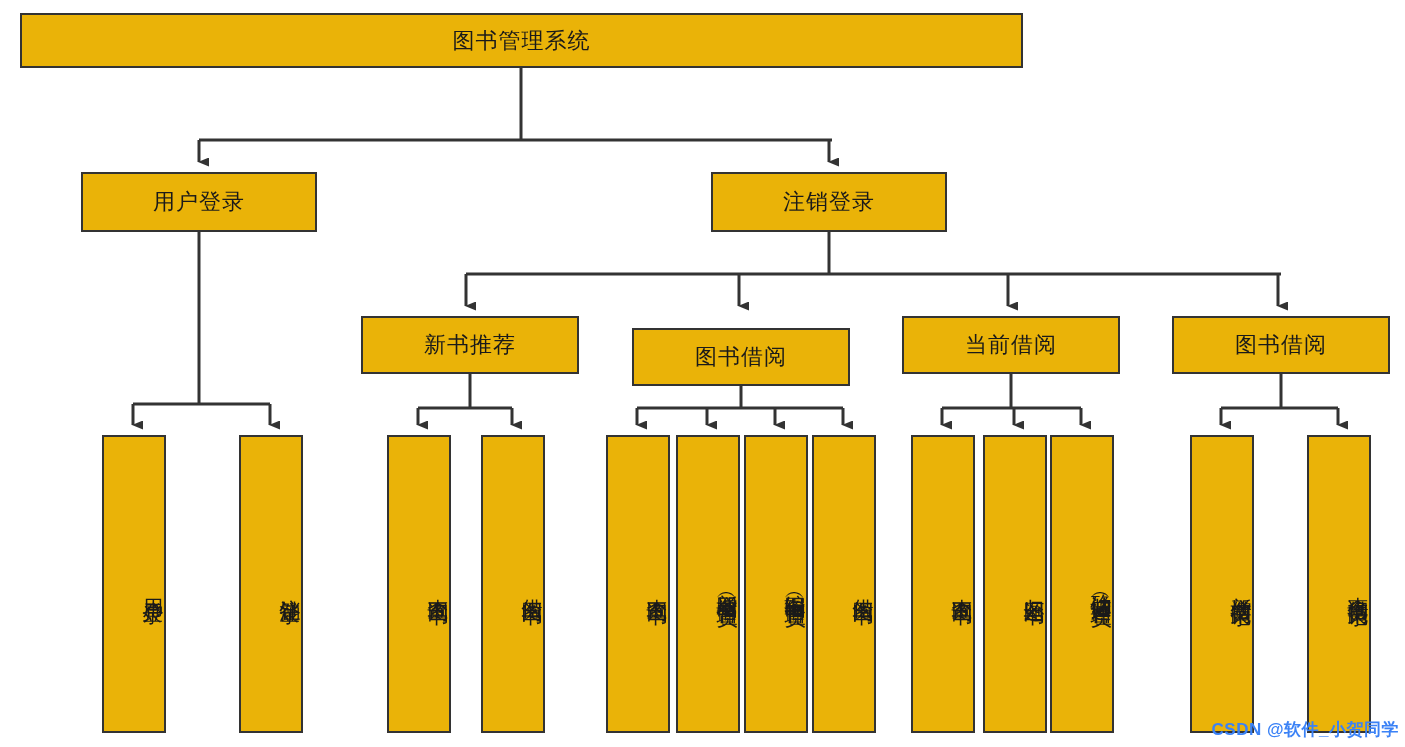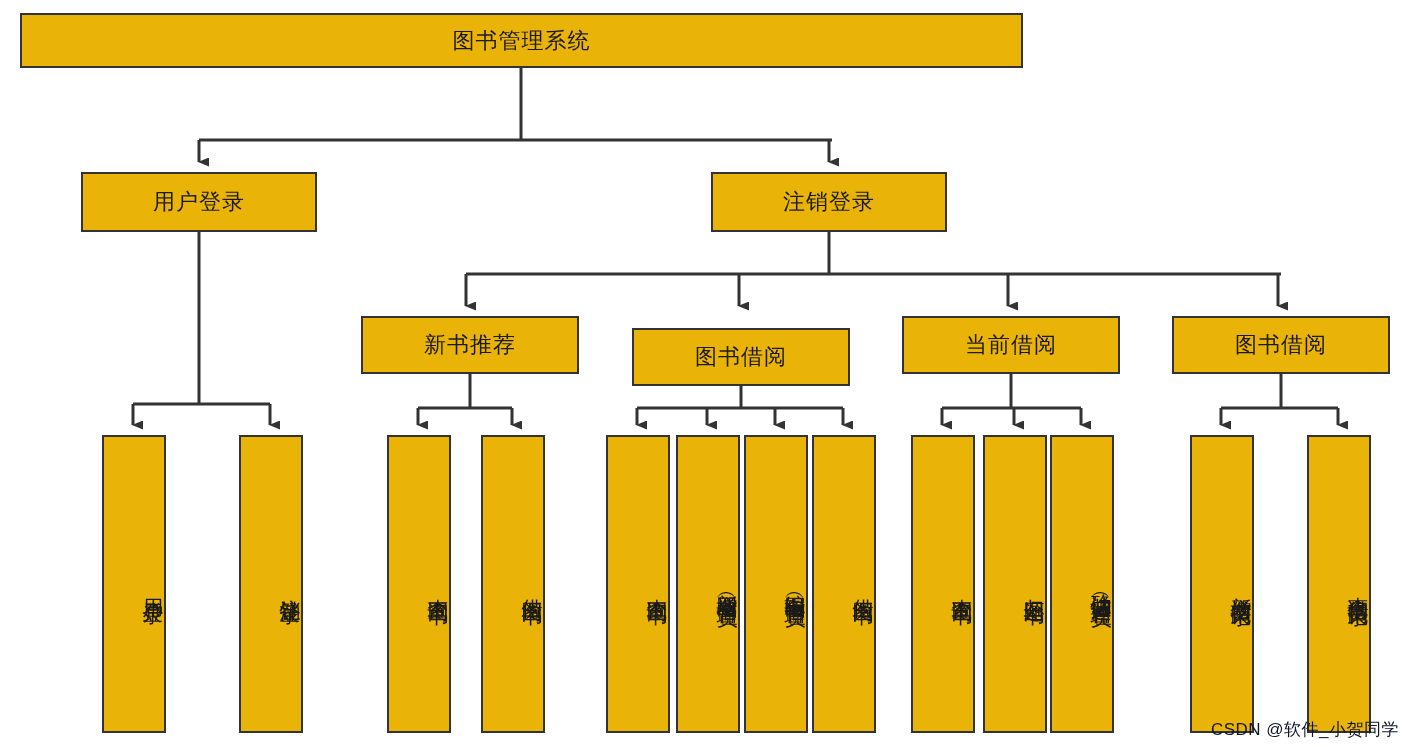--- a/index.html
+++ b/index.html
@@ -52,23 +52,24 @@
     top: 0;
     width: 1405px;
     height: 747px;
     pointer-events: none;
   }
   #watermark {
     position: absolute;
     right: 6px;
     bottom: 6px;
     font-size: 17px;
-    color: #0f172a;
+    color: #3b82f6;
     white-space: nowrap;
     letter-spacing: 0.5px;
+    font-weight: bold;
   }
 </style>
 </head>
 <body>
 
 <div id="canvas">
 
   <svg id="wires" viewBox="0 0 1405 747" width="1405" height="747">
     <defs>
       <marker id="arrowhead" markerWidth="9" markerHeight="11" refX="4.5" refY="10" orient="auto" markerUnits="userSpaceOnUse">

